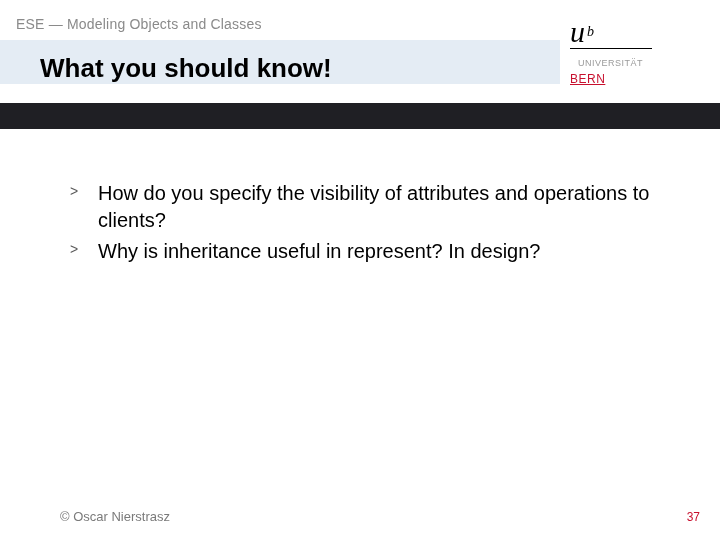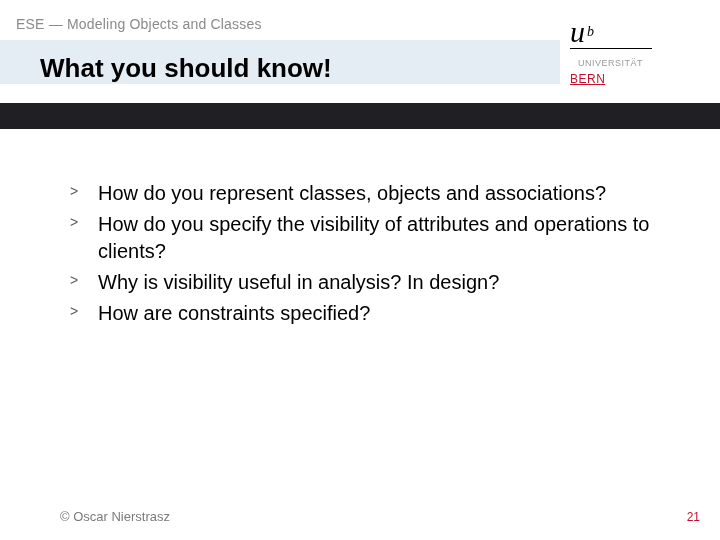--- a/index.html
+++ b/index.html
@@ -38,22 +38,20 @@
     <div class="logo-line"></div>
     <span class="logo-uni">
       <span class="gray">UNIVERSITÄT</span><br>
       <span class="red">BERN</span>
     </span>
   </div>
 
   <div class="dark-band"></div>
 
   <ul class="content">
-    <li>How do you represent classes, objects and associations?</li>
     <li>How do you specify the visibility of attributes and operations to clients?</li>
-    <li>Why is visibility useful in analysis? In design?</li>
-    <li>How are constraints specified?</li>
+    <li>Why is inheritance useful in represent? In design?</li>
   </ul>
 
   <div class="footer-left">© Oscar Nierstrasz</div>
-  <div class="footer-right">21</div>
+  <div class="footer-right">37</div>
 
 </div>
 
 </body></html>

